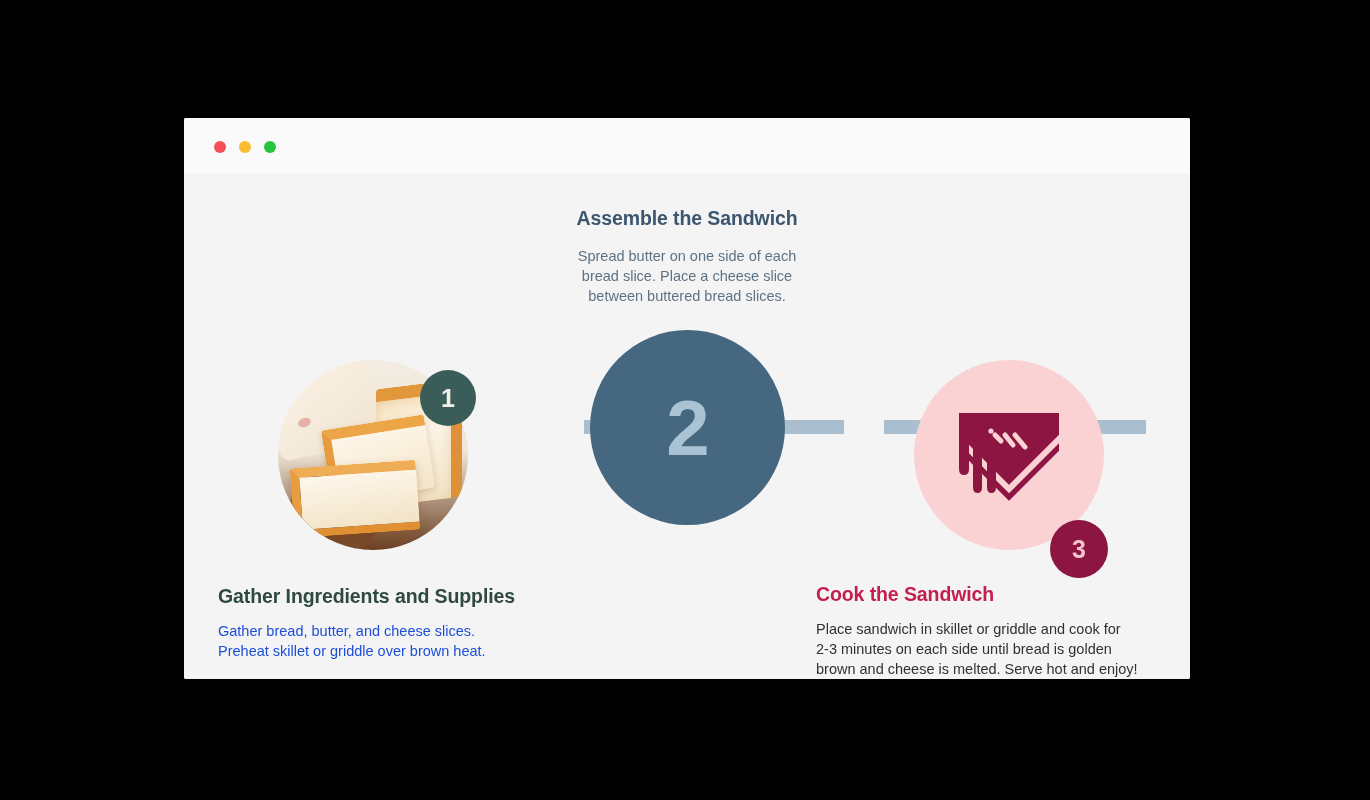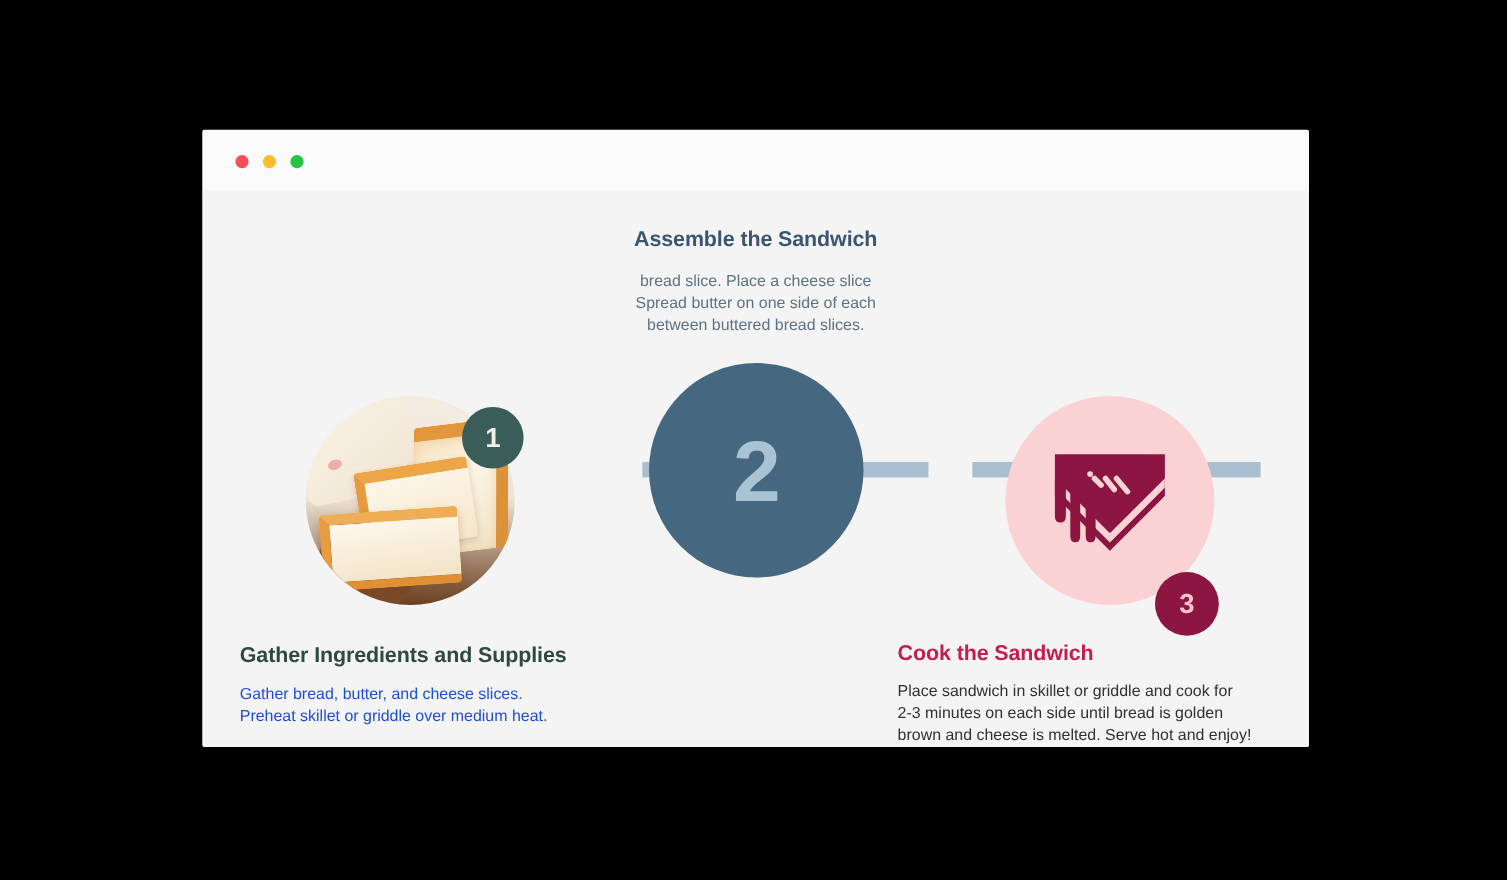--- a/index.html
+++ b/index.html
@@ -264,22 +264,22 @@
         <span class="dot red"></span>
         <span class="dot yellow"></span>
         <span class="dot green"></span>
       </div>
     </div>
 
     <div class="canvas">
 
       <div class="center-head">
         <h2>Assemble the Sandwich</h2>
+        <p>Spread butter on one side of each</p>
         <p>bread slice. Place a cheese slice</p>
-        <p>Spread butter on one side of each</p>
         <p>between buttered bread slices.</p>
       </div>
 
       <div class="rail left"></div>
       <div class="rail right"></div>
 
       <div class="circle node1">
         <span class="bread-shape cloth"></span>
         <span class="bread-shape cloth-dot"></span>
         <span class="bread-shape loaf-back"></span>
@@ -331,21 +331,21 @@
           <circle cx="38" cy="26" r="2.6" fill="#fbd2d4"></circle>
         </svg>
       </div>
       <div class="badge badge3">
         <span>3</span>
       </div>
 
       <div class="caption caption1">
         <h3>Gather Ingredients and Supplies</h3>
         <p>Gather bread, butter, and cheese slices.</p>
-        <p>Preheat skillet or griddle over medium heat.</p>
+        <p>Preheat skillet or griddle over brown heat.</p>
       </div>
 
       <div class="caption caption3">
         <h3>Cook the Sandwich</h3>
         <p>Place sandwich in skillet or griddle and cook for</p>
         <p>2-3 minutes on each side until bread is golden</p>
         <p>brown and cheese is melted. Serve hot and enjoy!</p>
       </div>
 
     </div>

